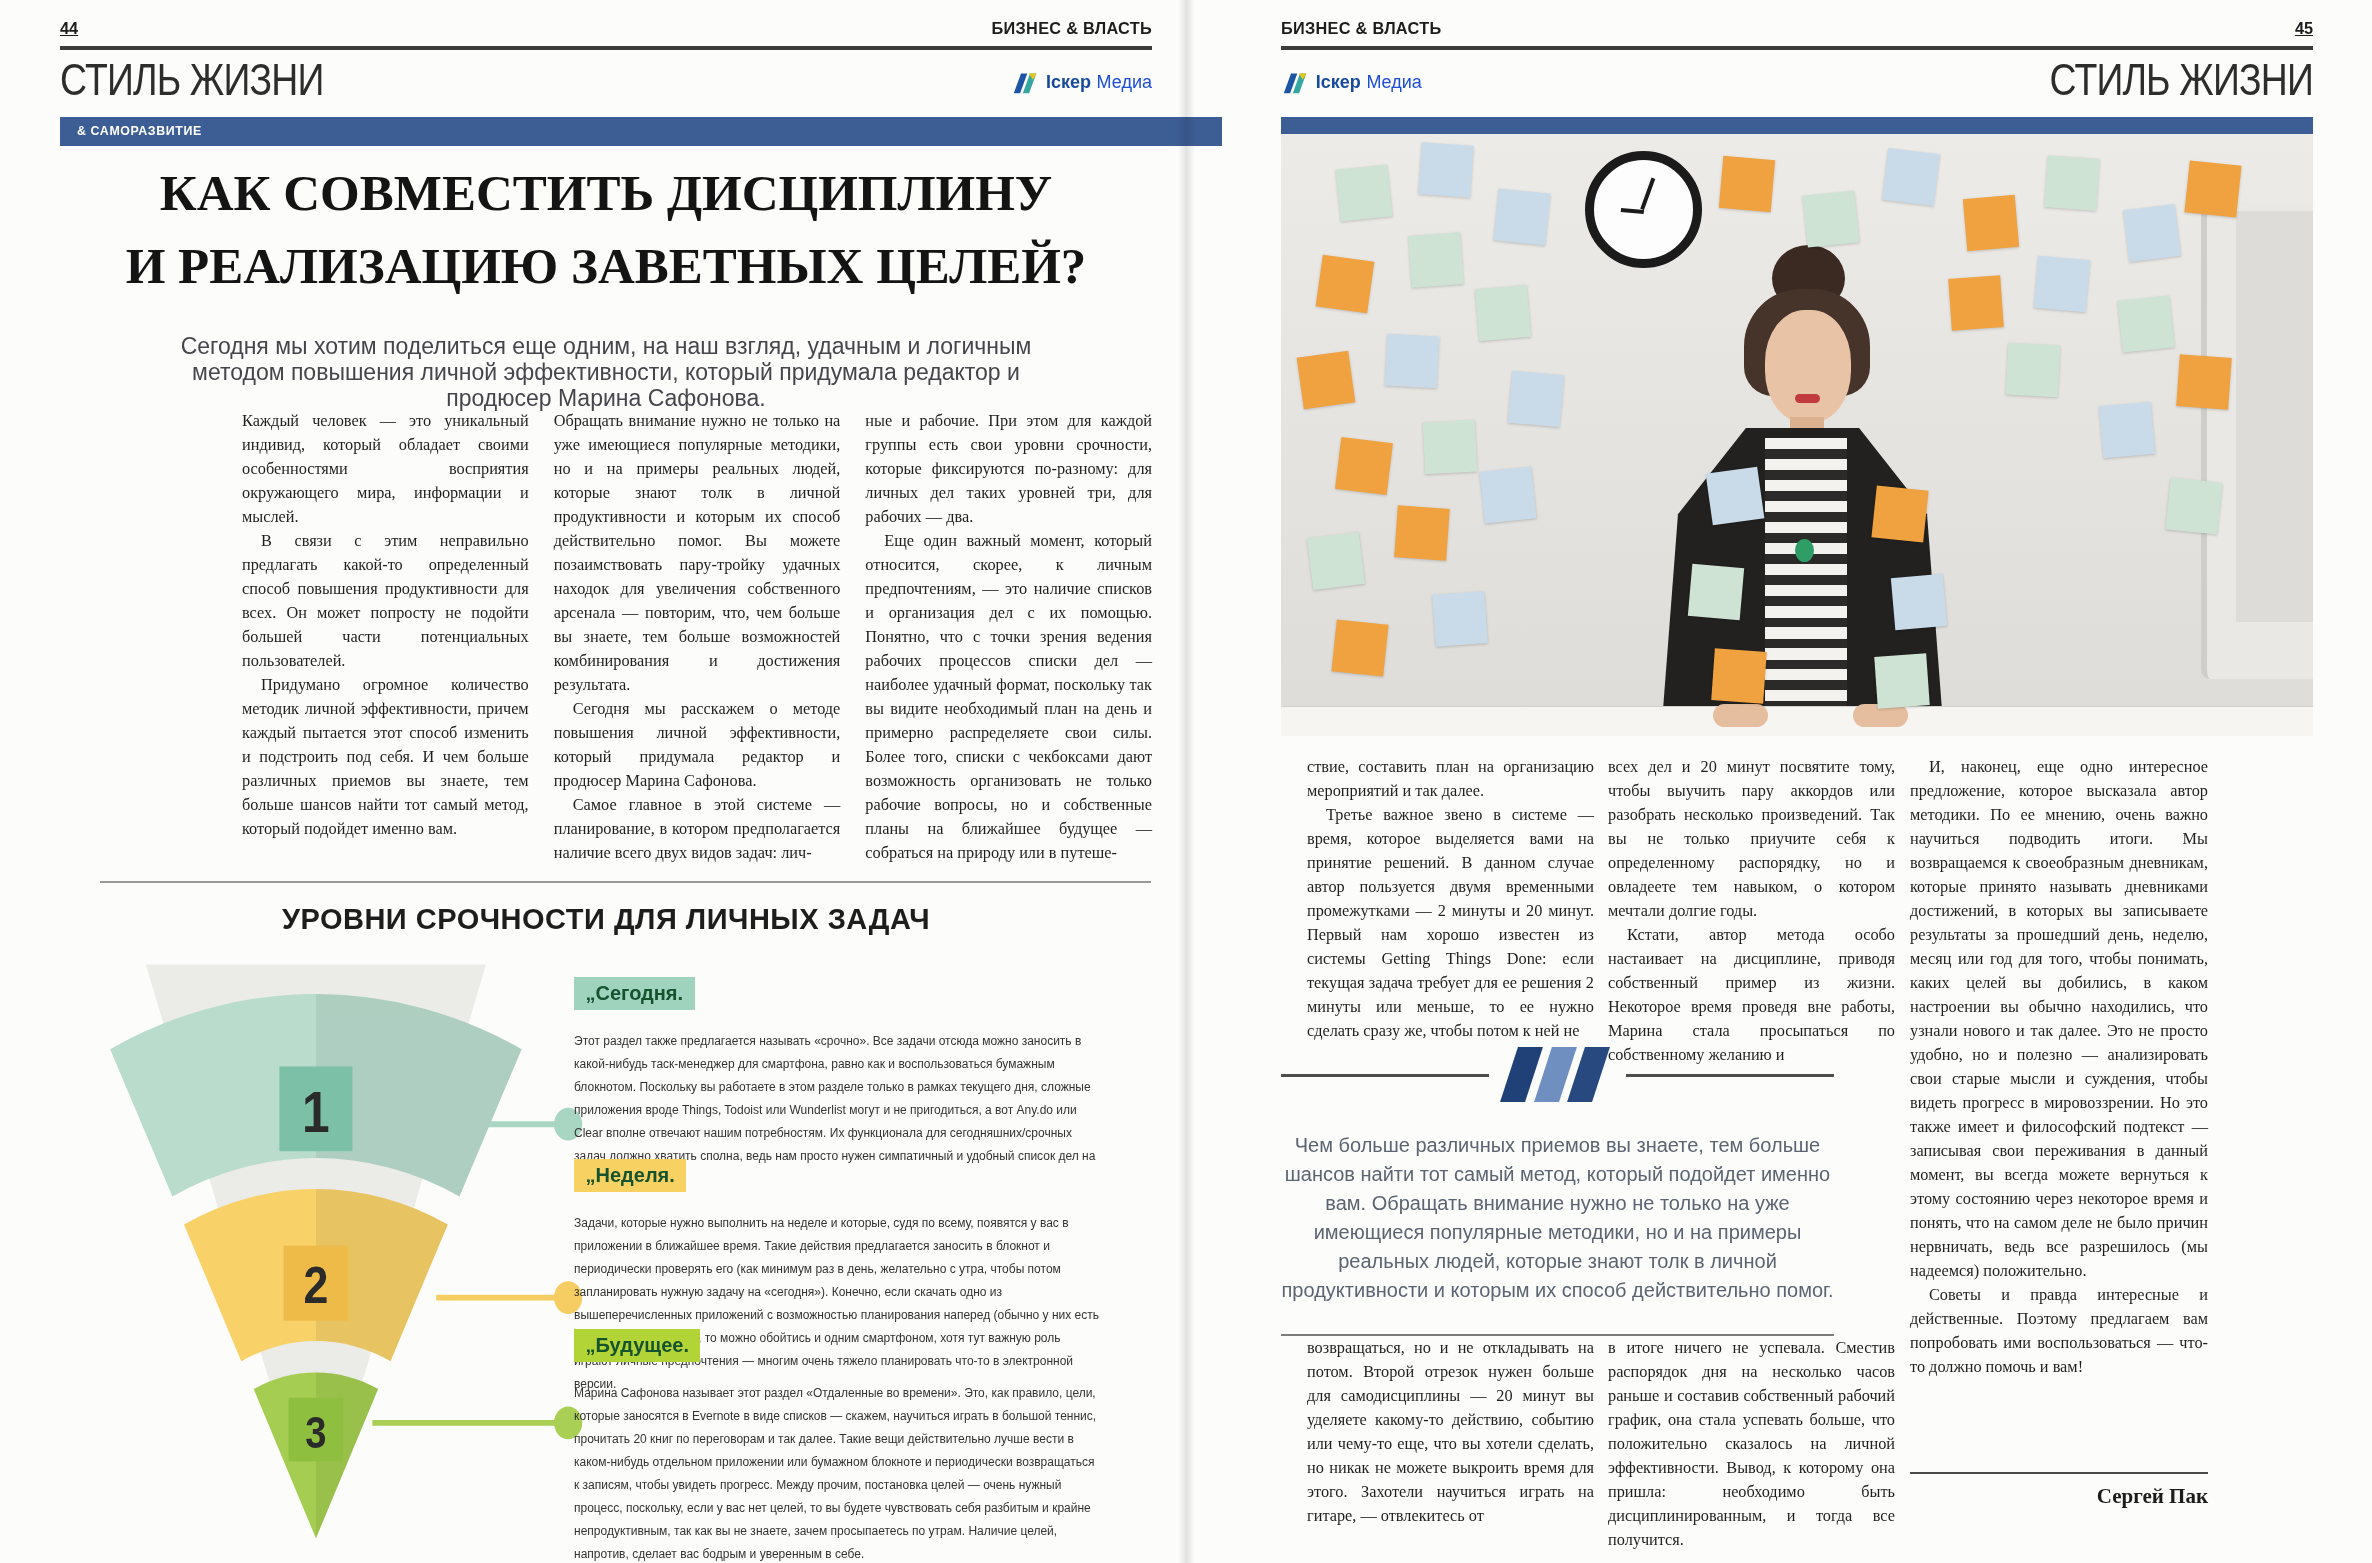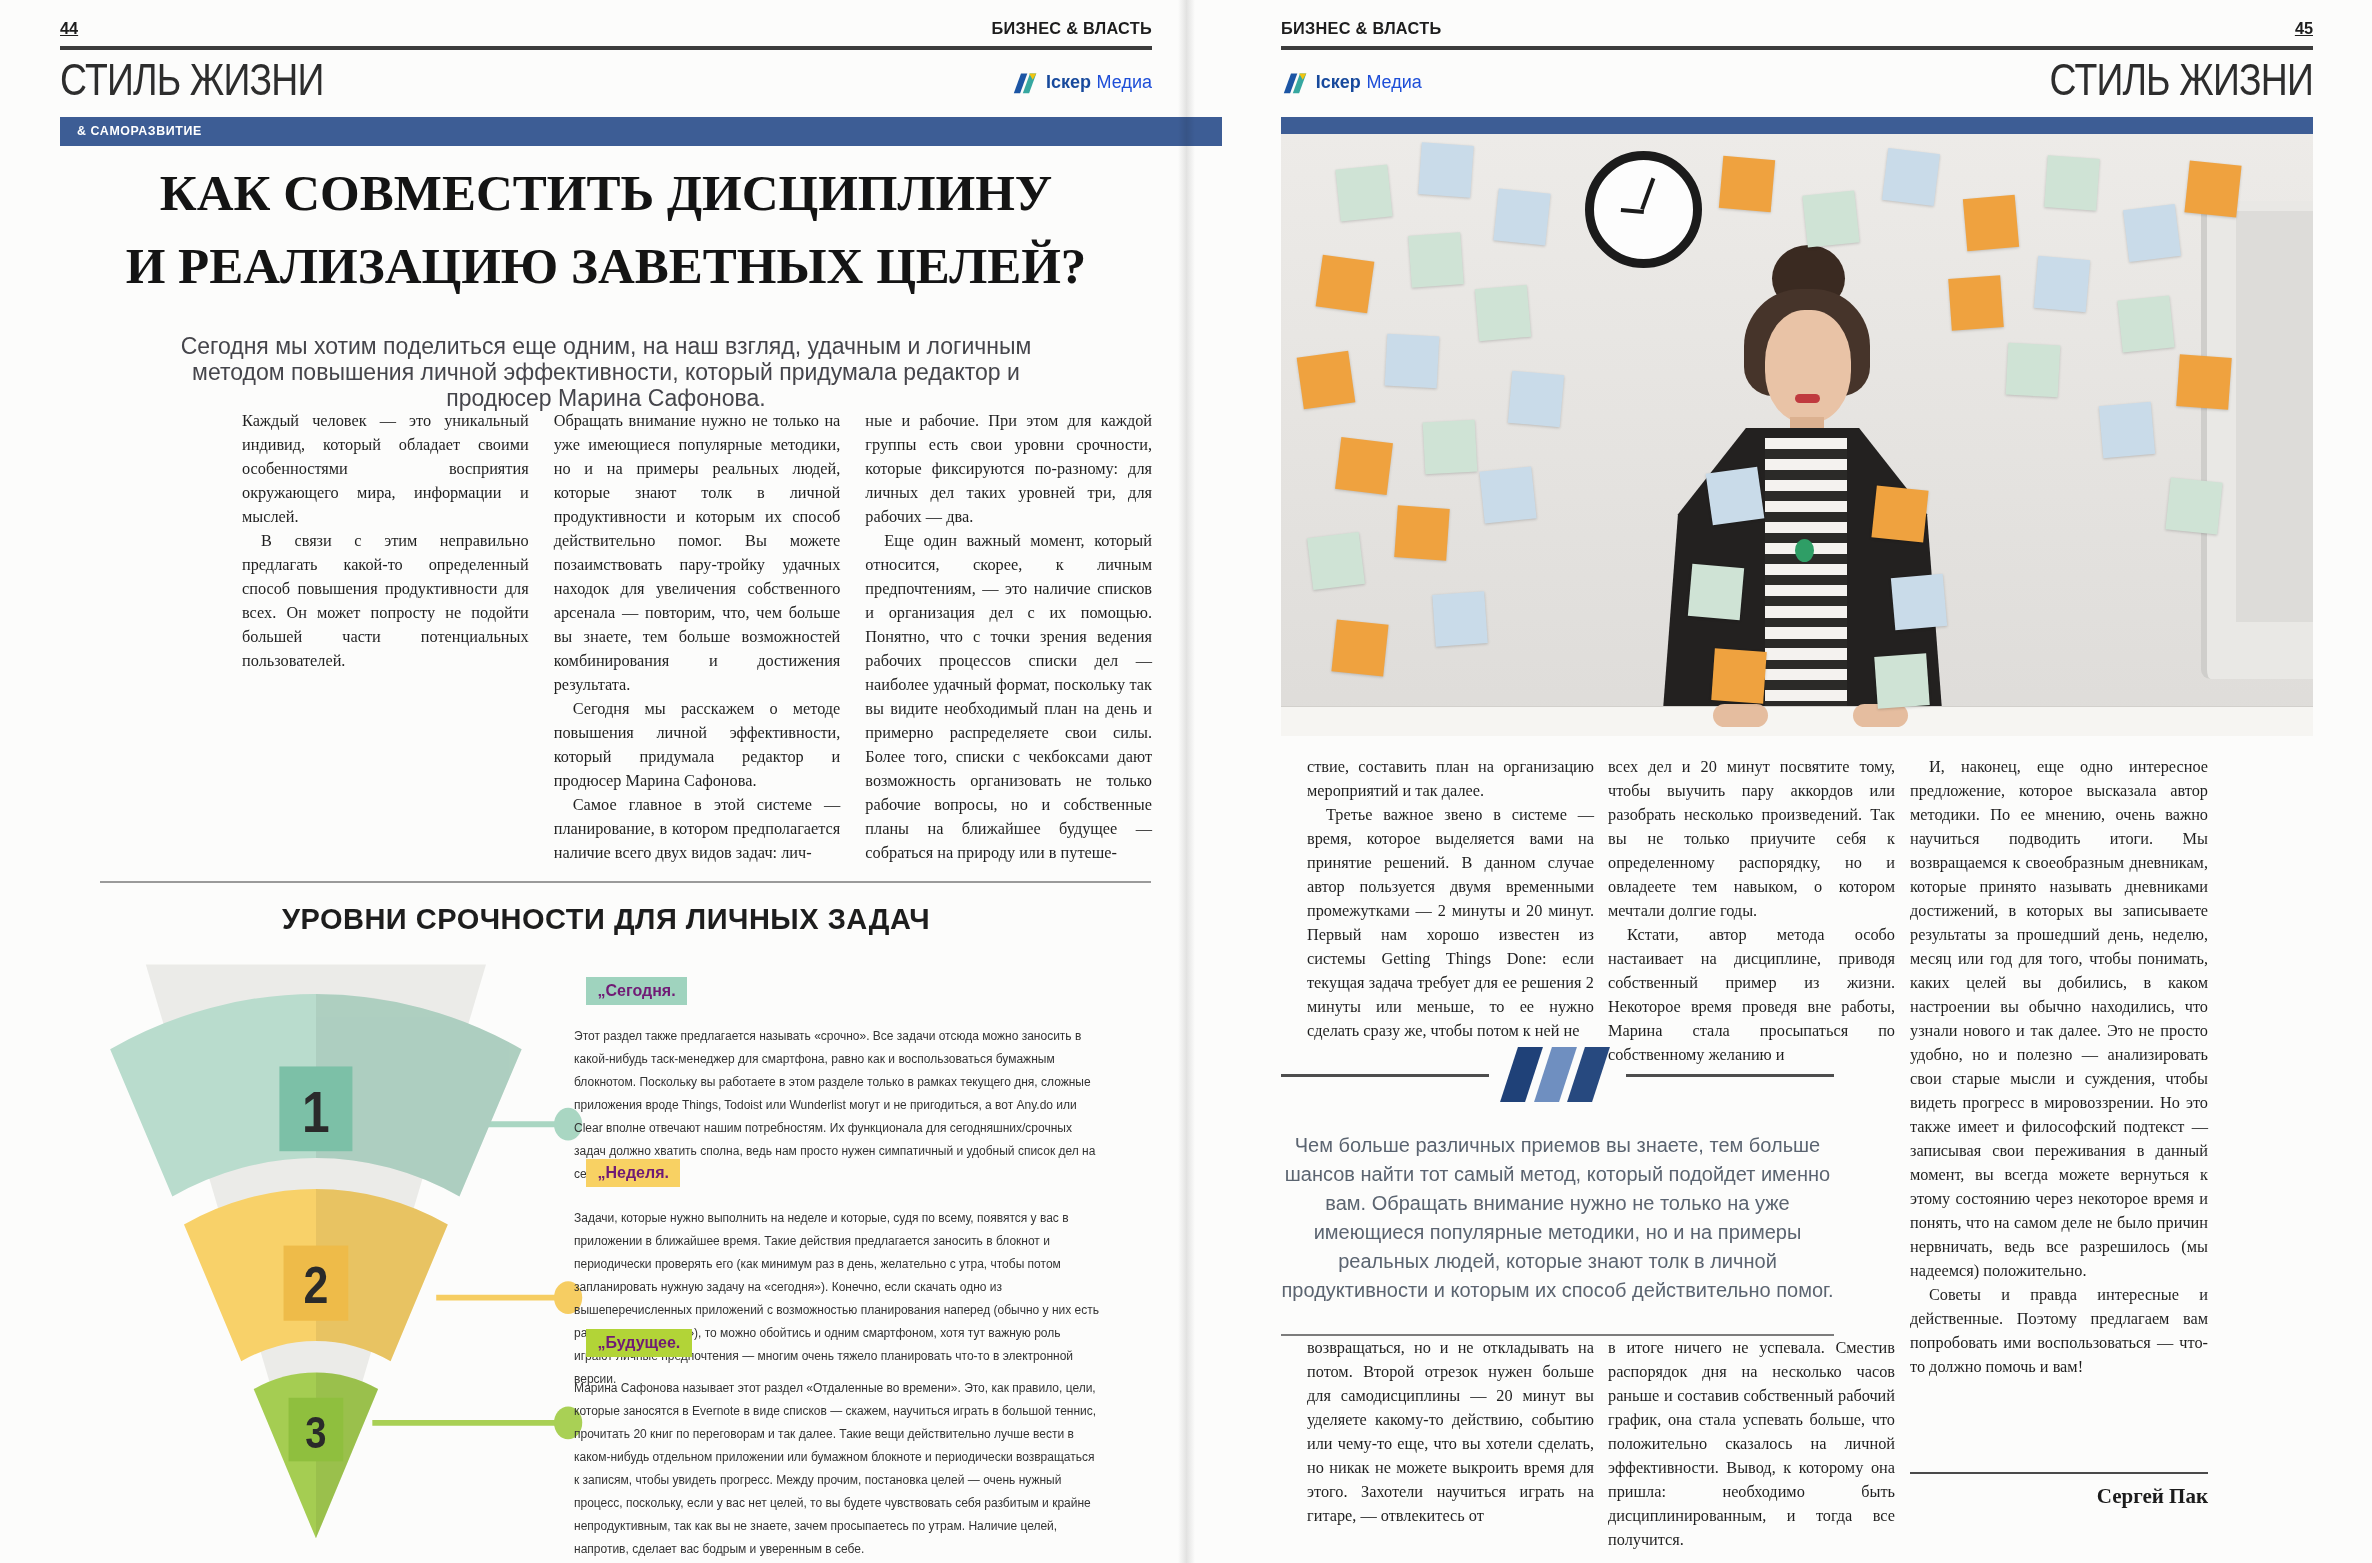--- a/index.html
+++ b/index.html
@@ -25,22 +25,22 @@
   .lede span{display:inline-block;max-width:918px;}
   .cols{display:flex;gap:25px;}
   .col{flex:1;}
   .body-serif p{margin:0;font-family:"Liberation Serif",serif;font-size:16.3px;
                 line-height:24px;text-align:justify;color:#1f1f1f;}
   .body-serif p.ind{text-indent:19px;}
   
   .thin-rule{height:1.9px;background:#9a9a9a;}
   .info-heading{width:1092px;text-align:center;font-size:29px;font-weight:bold;
                 color:#1d1d1d;letter-spacing:0.5px;}
-  .ilabel{display:inline-block;font-size:16px;font-weight:bold;color:#701a75;
-          padding:4.8px 11.5px 5.7px;margin-left:12px;}
+  .ilabel{display:inline-block;font-size:20px;font-weight:bold;color:#14532d;
+          padding:4.8px 11.5px 5.7px;}
   .ilabel.l1{background:#9fd3be;}
   .ilabel.l2{background:#f8d163;}
   .ilabel.l3{background:#b2d437;}
   .itext{margin-top:20px;font-size:12px;line-height:23px;color:#333;width:528px;}
   
   .photo{background:linear-gradient(#edebe8,#dedcd9);overflow:hidden;}
   .note{position:absolute;width:52px;height:52px;box-shadow:0 1px 2.9px rgba(0,0,0,.18);}
   .clock{position:absolute;border-radius:50%;background:#fdfdfd;border:9.6px solid #1b1b1b;}
   .clock i{position:absolute;left:50%;top:50%;background:#1b1b1b;transform-origin:0 0;}
   .desk{position:absolute;left:0;top:572px;width:100%;height:31px;background:#f6f5f2;
@@ -97,20 +97,21 @@
 
   <div class="abs title" style="left:60px;top:164px;">КАК СОВМЕСТИТЬ ДИСЦИПЛИНУ</div>
   <div class="abs title" style="left:60px;top:237px;">И РЕАЛИЗАЦИЮ ЗАВЕТНЫХ ЦЕЛЕЙ?</div>
 
   <div class="abs lede" style="left:60px;top:333px;"><span>Сегодня мы хотим поделиться еще одним, на наш взгляд, удачным и логичным методом повышения личной эффективности, который придумала редактор и продюсер Марина Сафонова.</span></div>
 
   <div class="abs cols body-serif" style="left:242px;top:409px;width:910px;">
     <div class="col">
       <p>Каждый человек — это уникальный индивид, который обладает своими особенностями восприятия окружающего мира, информации и мыслей.</p>
       <p class="ind">В связи с этим неправильно предлагать какой-то определенный способ повышения продуктивности для всех. Он может попросту не подойти большей части потенциальных пользователей.</p>
+      <p class="ind">Придумано огромное количество методик личной эффективности, причем каждый пытается этот способ изменить и подстроить под себя. И чем больше различных приемов вы знаете, тем больше шансов найти тот самый метод, который подойдет именно вам.</p>
     </div>
     <div class="col">
       <p>Обращать внимание нужно не только на уже имеющиеся популярные методики, но и на примеры реальных людей, которые знают толк в личной продуктивности и которым их способ действительно помог. Вы можете позаимствовать пару-тройку удачных находок для увеличения собственного арсенала — повторим, что, чем больше вы знаете, тем больше возможностей комбинирования и достижения результата.</p>
       <p class="ind">Сегодня мы расскажем о методе повышения личной эффективности, который придумала редактор и продюсер Марина Сафонова.</p>
       <p class="ind">Самое главное в этой системе — планирование, в котором предполагается наличие всего двух видов задач: лич-</p>
     </div>
     <div class="col">
       <p>ные и рабочие. При этом для каждой группы есть свои уровни срочности, которые фиксируются по-разному: для личных дел таких уровней три, для рабочих — два.</p>
       <p class="ind">Еще один важный момент, который относится, скорее, к личным предпочтениям, — это наличие списков и организация дел с их помощью. Понятно, что с точки зрения ведения рабочих процессов списки дел — наиболее удачный формат, поскольку так вы видите необходимый план на день и примерно распределяете свои силы. Более того, списки с чекбоксами дают возможность организовать не только рабочие вопросы, но и собственные планы на ближайшее будущее — собраться на природу или в путеше-</p>
     </div>

